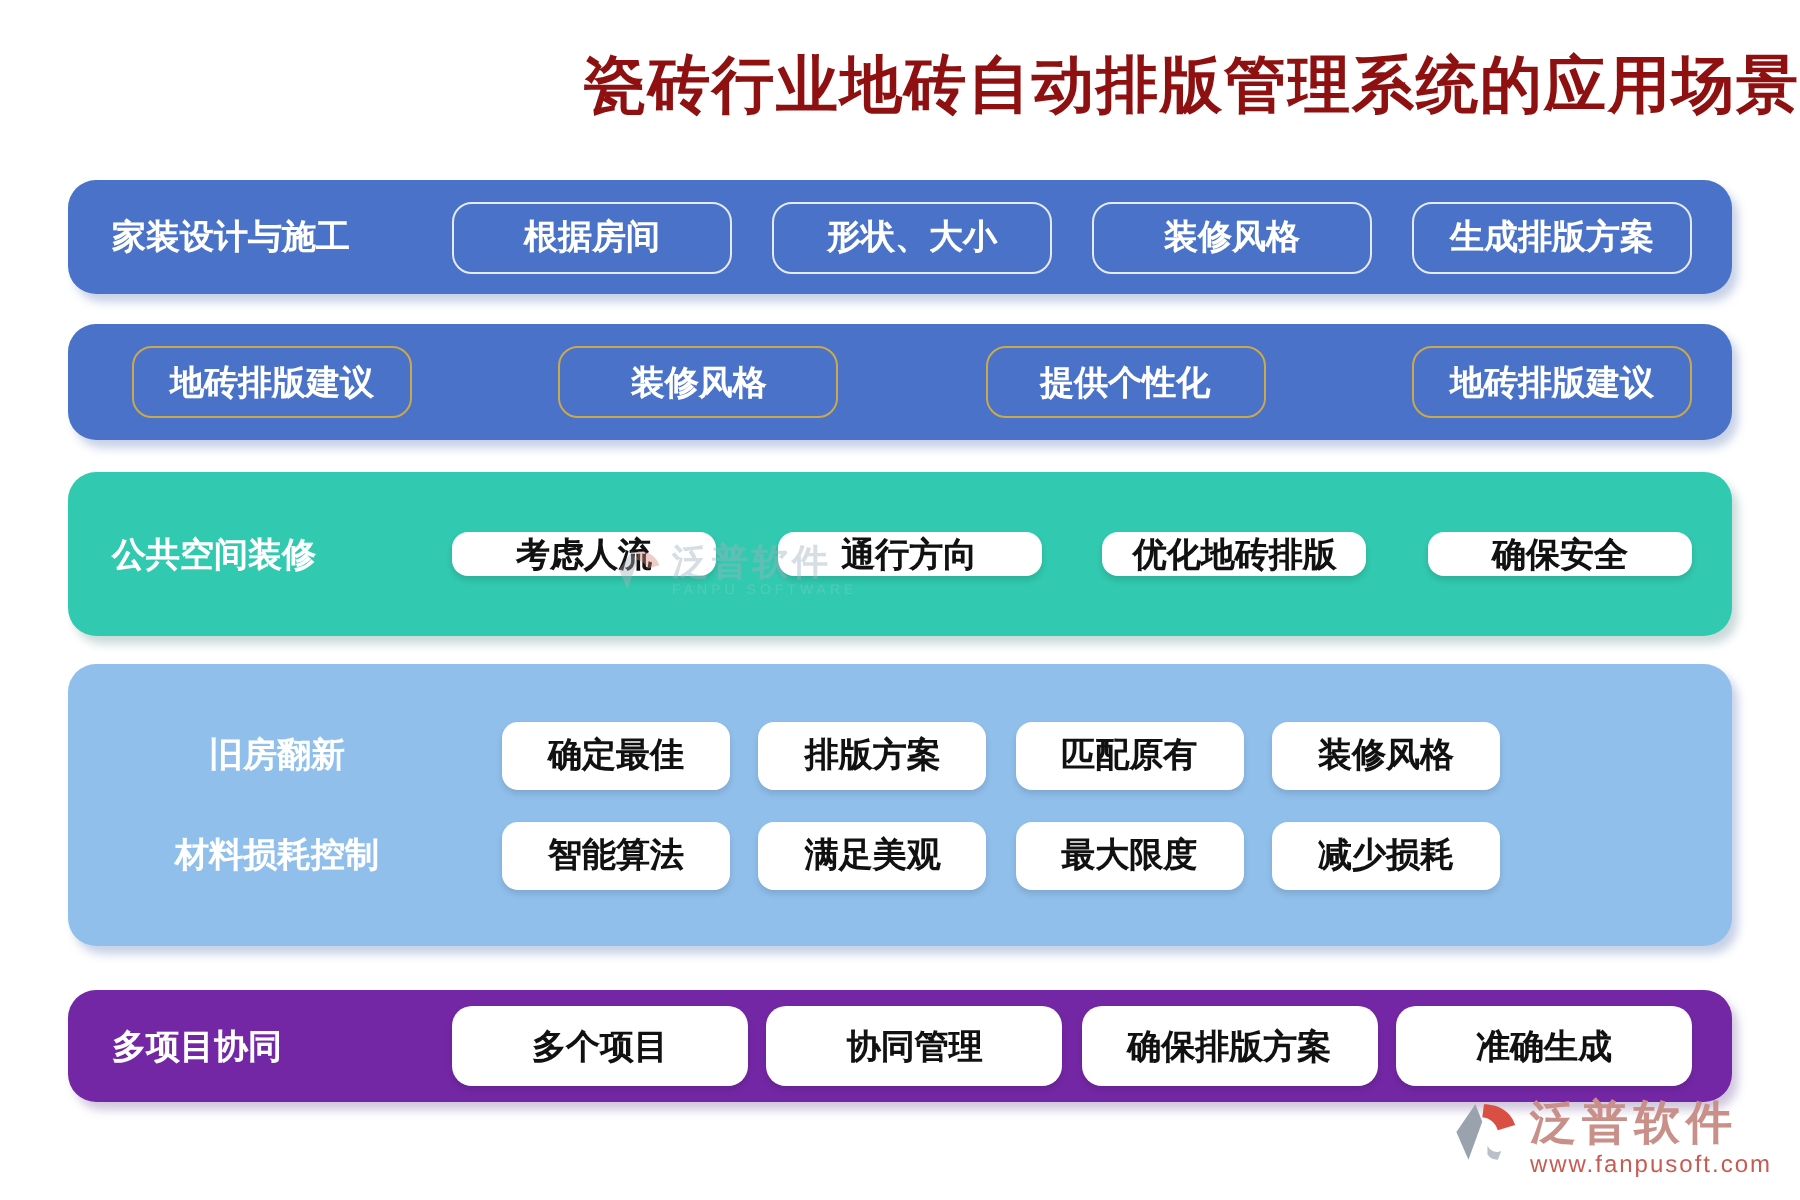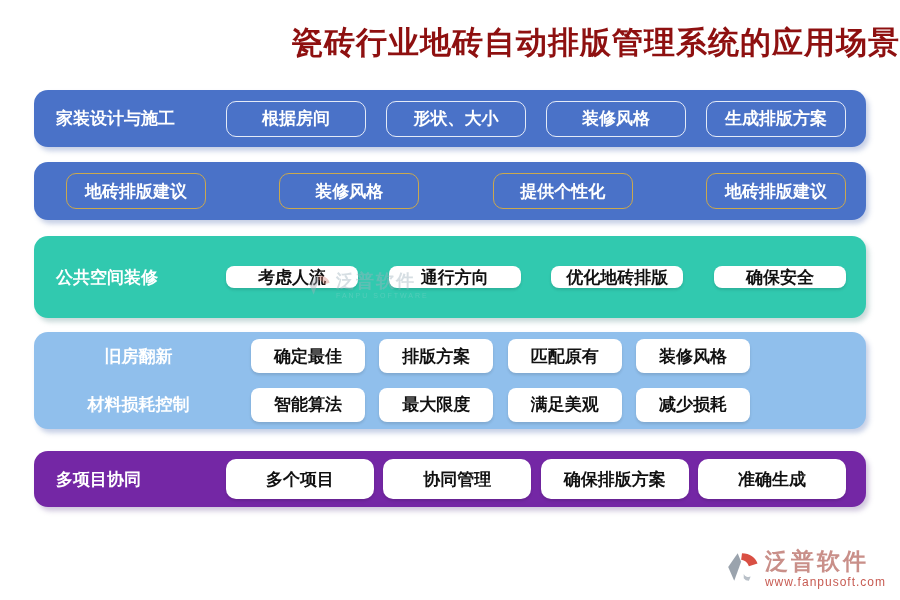--- a/index.html
+++ b/index.html
@@ -21,21 +21,21 @@
     margin:0 34px 15px 34px;border-radius:14px;display:flex;align-items:center;
     padding:0 12px;box-shadow:3px 4px 5px rgba(130,150,200,.45);
   }
   .band.blue{background:var(--blue);}
   .band.teal{background:var(--teal);box-shadow:3px 4px 5px rgba(120,160,160,.4);}
   .band.light{background:var(--light-blue);}
   .band.purple{background:var(--purple);box-shadow:3px 4px 5px rgba(150,130,180,.45);}
   .h1{height:57px;}
   .h2{height:58px;margin-bottom:16px;}
   .h3{height:82px;margin-bottom:14px;}
-  .h4col{height:97px;flex-direction:column;justify-content:space-between;align-items:stretch;margin-bottom:22px;}
+  .h4col{height:141px;flex-direction:column;justify-content:center;align-items:stretch;margin-bottom:22px;}
   .h5{height:56px;}
   .row-label{
     flex:0 0 160px;color:#ffffff;font-weight:bold;font-size:17px;
     padding-left:10px;white-space:nowrap;
   }
   .sub{display:flex;align-items:center;height:50px;}
   .sub .row-label{flex:0 0 185px;text-align:center;padding-left:0;}
   .pills{flex:1;display:flex;justify-content:space-between;align-items:center;padding:0 8px 0 20px;}
   .pills.pad-right{padding-right:104px;}
   .pill{
@@ -110,22 +110,22 @@
       <div class="pill white small">确定最佳</div>
       <div class="pill white small">排版方案</div>
       <div class="pill white small">匹配原有</div>
       <div class="pill white small">装修风格</div>
     </div>
   </div>
   <div class="sub">
     <div class="row-label">材料损耗控制</div>
     <div class="pills pad-right">
       <div class="pill white small">智能算法</div>
+      <div class="pill white small">满足美观</div>
       <div class="pill white small">最大限度</div>
-      <div class="pill white small">满足美观</div>
       <div class="pill white small">减少损耗</div>
     </div>
   </div>
 </div>
 
 <div class="band purple h5">
   <div class="row-label">多项目协同</div>
   <div class="pills">
     <div class="pill white big">多个项目</div>
     <div class="pill white big">协同管理</div>

